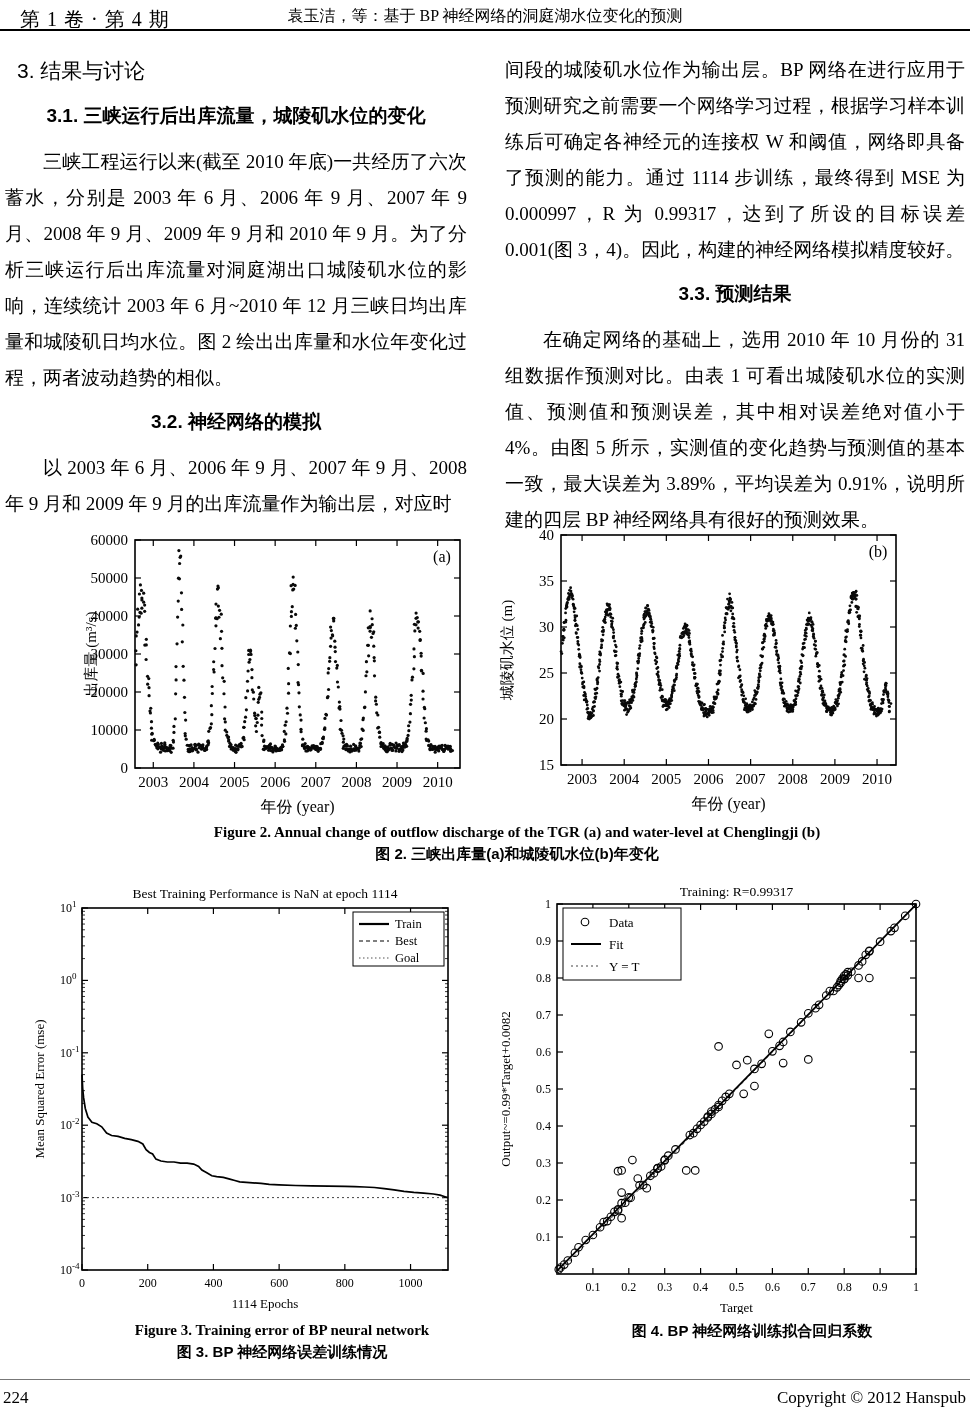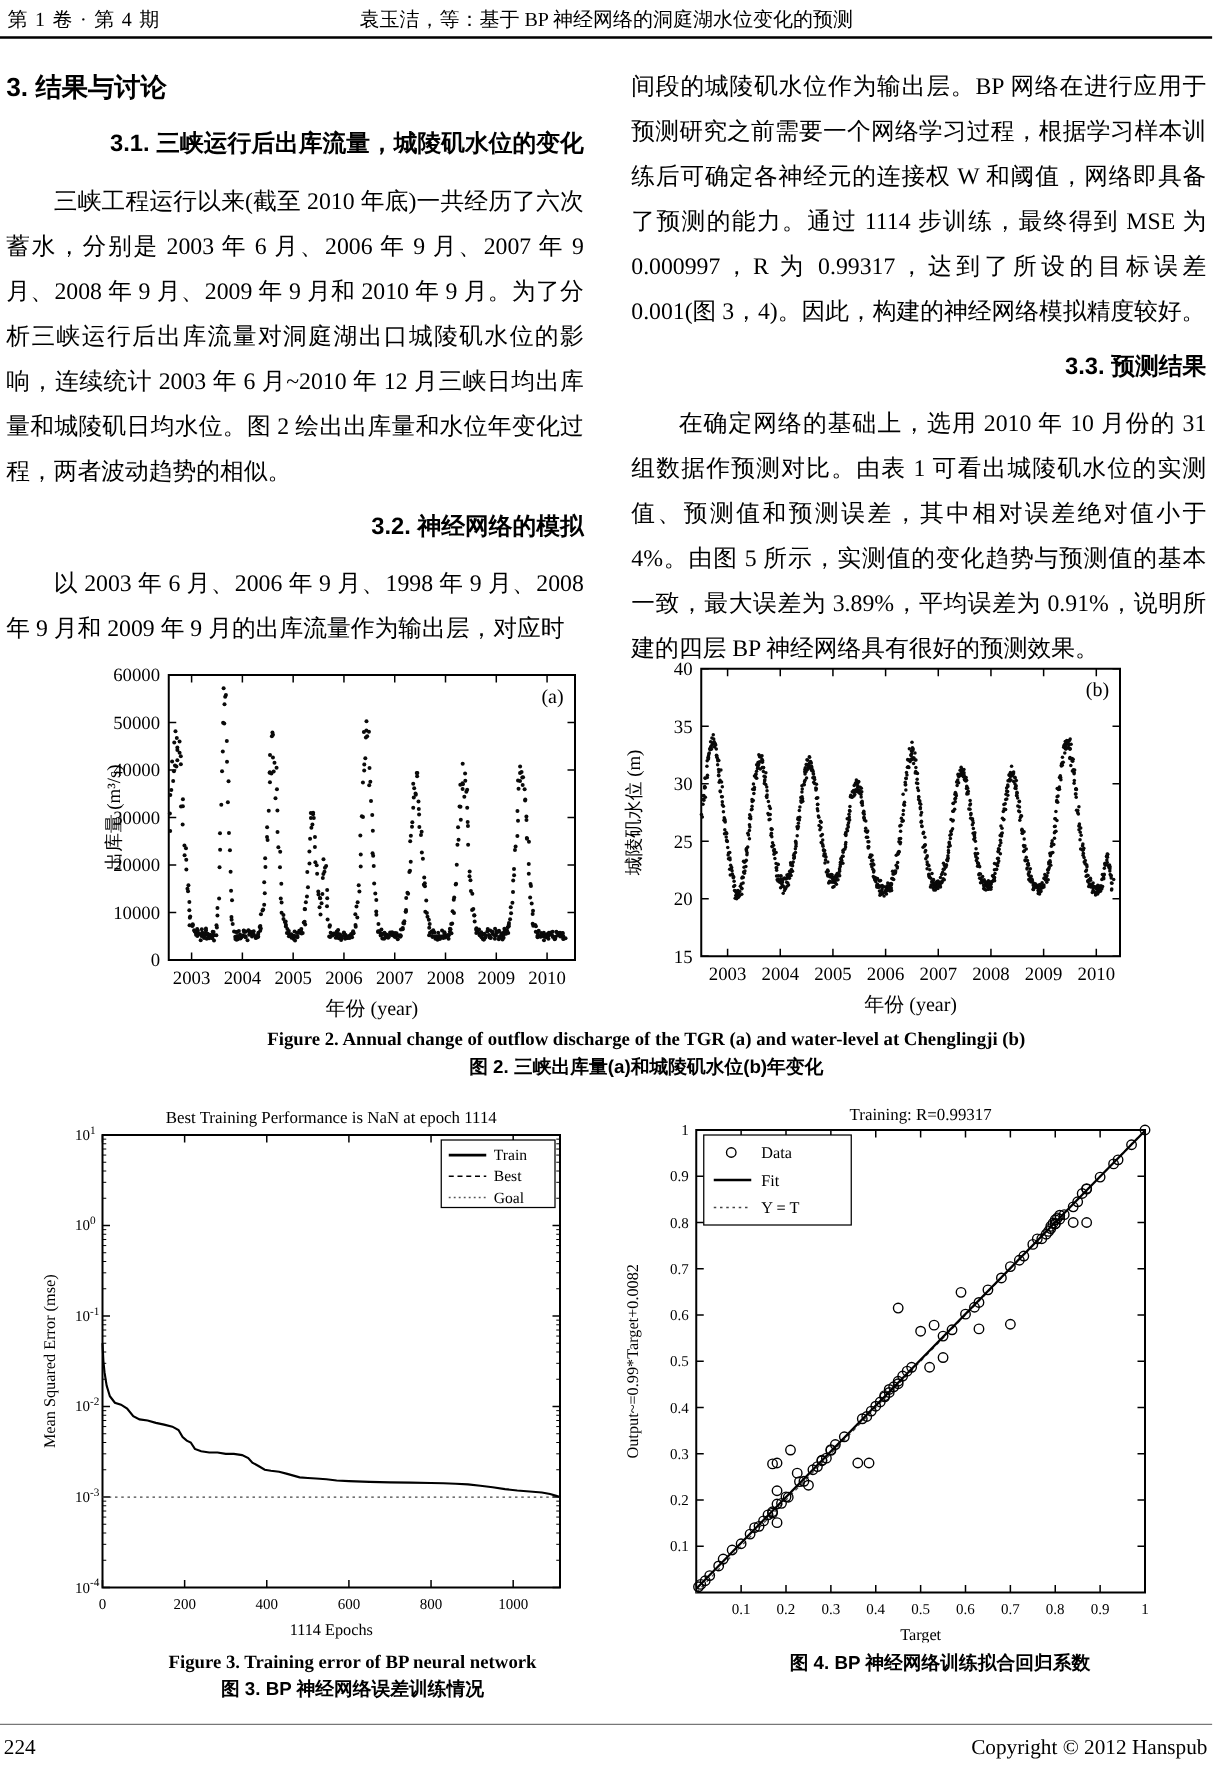--- a/index.html
+++ b/index.html
@@ -1,27 +1,27 @@
 <!DOCTYPE html>
 <html><head>
 <meta charset="utf-8">
 <style>
   html,body{margin:0;padding:0;background:#fff;}
   #page{position:relative;width:970px;height:1414px;background:#fff;color:#000;
         font-family:"Liberation Serif","DejaVu Serif",serif;overflow:hidden;}
-  .hdr-left{position:absolute;left:6px;top:6px;font-size:16px;letter-spacing:1px;}
+  .hdr-left{position:absolute;left:20px;top:6px;font-size:20px;letter-spacing:1px;}
   .hdr-title{position:absolute;left:0;top:6px;width:100%;text-align:center;font-size:16px;}
   .hdr-rule{position:absolute;left:0;top:29px;width:970px;height:2px;background:#000;}
   .col{position:absolute;top:52px;font-size:19px;line-height:36px;text-align:justify;}
   #col-left{left:5px;width:462px;}
   #col-right{left:505px;width:460px;}
-  .h-big{font-family:"Liberation Sans","DejaVu Sans",sans-serif;font-weight:bold;
-         font-size:21px;line-height:26px;margin:6px 0 20px 0;text-align:left;}
+  .h-big{font-family:"Liberation Sans","DejaVu Sans",sans-serif;font-weight:normal;
+         font-size:21px;line-height:26px;margin:6px 0 20px 12px;text-align:left;}
   .h-sub{font-family:"Liberation Sans","DejaVu Sans",sans-serif;font-weight:bold;
-         font-size:19px;line-height:24px;margin:14px 0 16px 0;text-align:right;}
+         font-size:19px;line-height:24px;margin:14px 0 16px 0;text-align:center;}
   .para{margin:0;text-indent:2em;}
   .para.noindent{text-indent:0;}
   .cap{position:absolute;text-align:center;font-weight:bold;font-size:15px;line-height:21px;padding-left:32px;}
   .cap .zh{font-family:"Liberation Sans","DejaVu Sans",sans-serif;}
   #cap-fig2{left:0;top:822px;width:970px;}
   #cap-fig3{left:20px;top:1320px;width:460px;}
   #cap-fig4{left:480px;top:1320px;width:480px;}
   .figsvg{position:absolute;}
   #svg-fig2a{left:80px;top:528px;}
   #svg-fig2b{left:490px;top:528px;}
@@ -39,21 +39,21 @@
 
   <div class="hdr-left">第 1 卷 · 第 4 期</div>
   <div class="hdr-title">袁玉洁，等：基于 BP 神经网络的洞庭湖水位变化的预测</div>
   <div class="hdr-rule"></div>
 
   <div id="col-left" class="col">
     <div class="h-big">3. 结果与讨论</div>
     <div class="h-sub">3.1. 三峡运行后出库流量，城陵矶水位的变化</div>
     <p class="para">三峡工程运行以来(截至 2010 年底)一共经历了六次蓄水，分别是 2003 年 6 月、2006 年 9 月、2007 年 9 月、2008 年 9 月、2009 年 9 月和 2010 年 9 月。为了分析三峡运行后出库流量对洞庭湖出口城陵矶水位的影响，连续统计 2003 年 6 月~2010 年 12 月三峡日均出库量和城陵矶日均水位。图 2 绘出出库量和水位年变化过程，两者波动趋势的相似。</p>
     <div class="h-sub">3.2. 神经网络的模拟</div>
-    <p class="para">以 2003 年 6 月、2006 年 9 月、1998 年 9 月、2008 年 9 月和 2009 年 9 月的出库流量作为输出层，对应时</p>
+    <p class="para">以 2003 年 6 月、2006 年 9 月、2007 年 9 月、2008 年 9 月和 2009 年 9 月的出库流量作为输出层，对应时</p>
   </div>
 
   <div id="col-right" class="col">
     <p class="para noindent">间段的城陵矶水位作为输出层。BP 网络在进行应用于预测研究之前需要一个网络学习过程，根据学习样本训练后可确定各神经元的连接权 W 和阈值，网络即具备了预测的能力。通过 1114 步训练，最终得到 MSE 为 0.000997，R 为 0.99317，达到了所设的目标误差 0.001(图 3，4)。因此，构建的神经网络模拟精度较好。</p>
     <div class="h-sub">3.3. 预测结果</div>
     <p class="para">在确定网络的基础上，选用 2010 年 10 月份的 31 组数据作预测对比。由表 1 可看出城陵矶水位的实测值、预测值和预测误差，其中相对误差绝对值小于 4%。由图 5 所示，实测值的变化趋势与预测值的基本一致，最大误差为 3.89%，平均误差为 0.91%，说明所建的四层 BP 神经网络具有很好的预测效果。</p>
   </div>
 
   <svg id="svg-fig2a" class="figsvg" width="420" height="292">
       <rect x="55" y="12" width="325" height="228" fill="none" stroke="#000" stroke-width="1.6"></rect>

